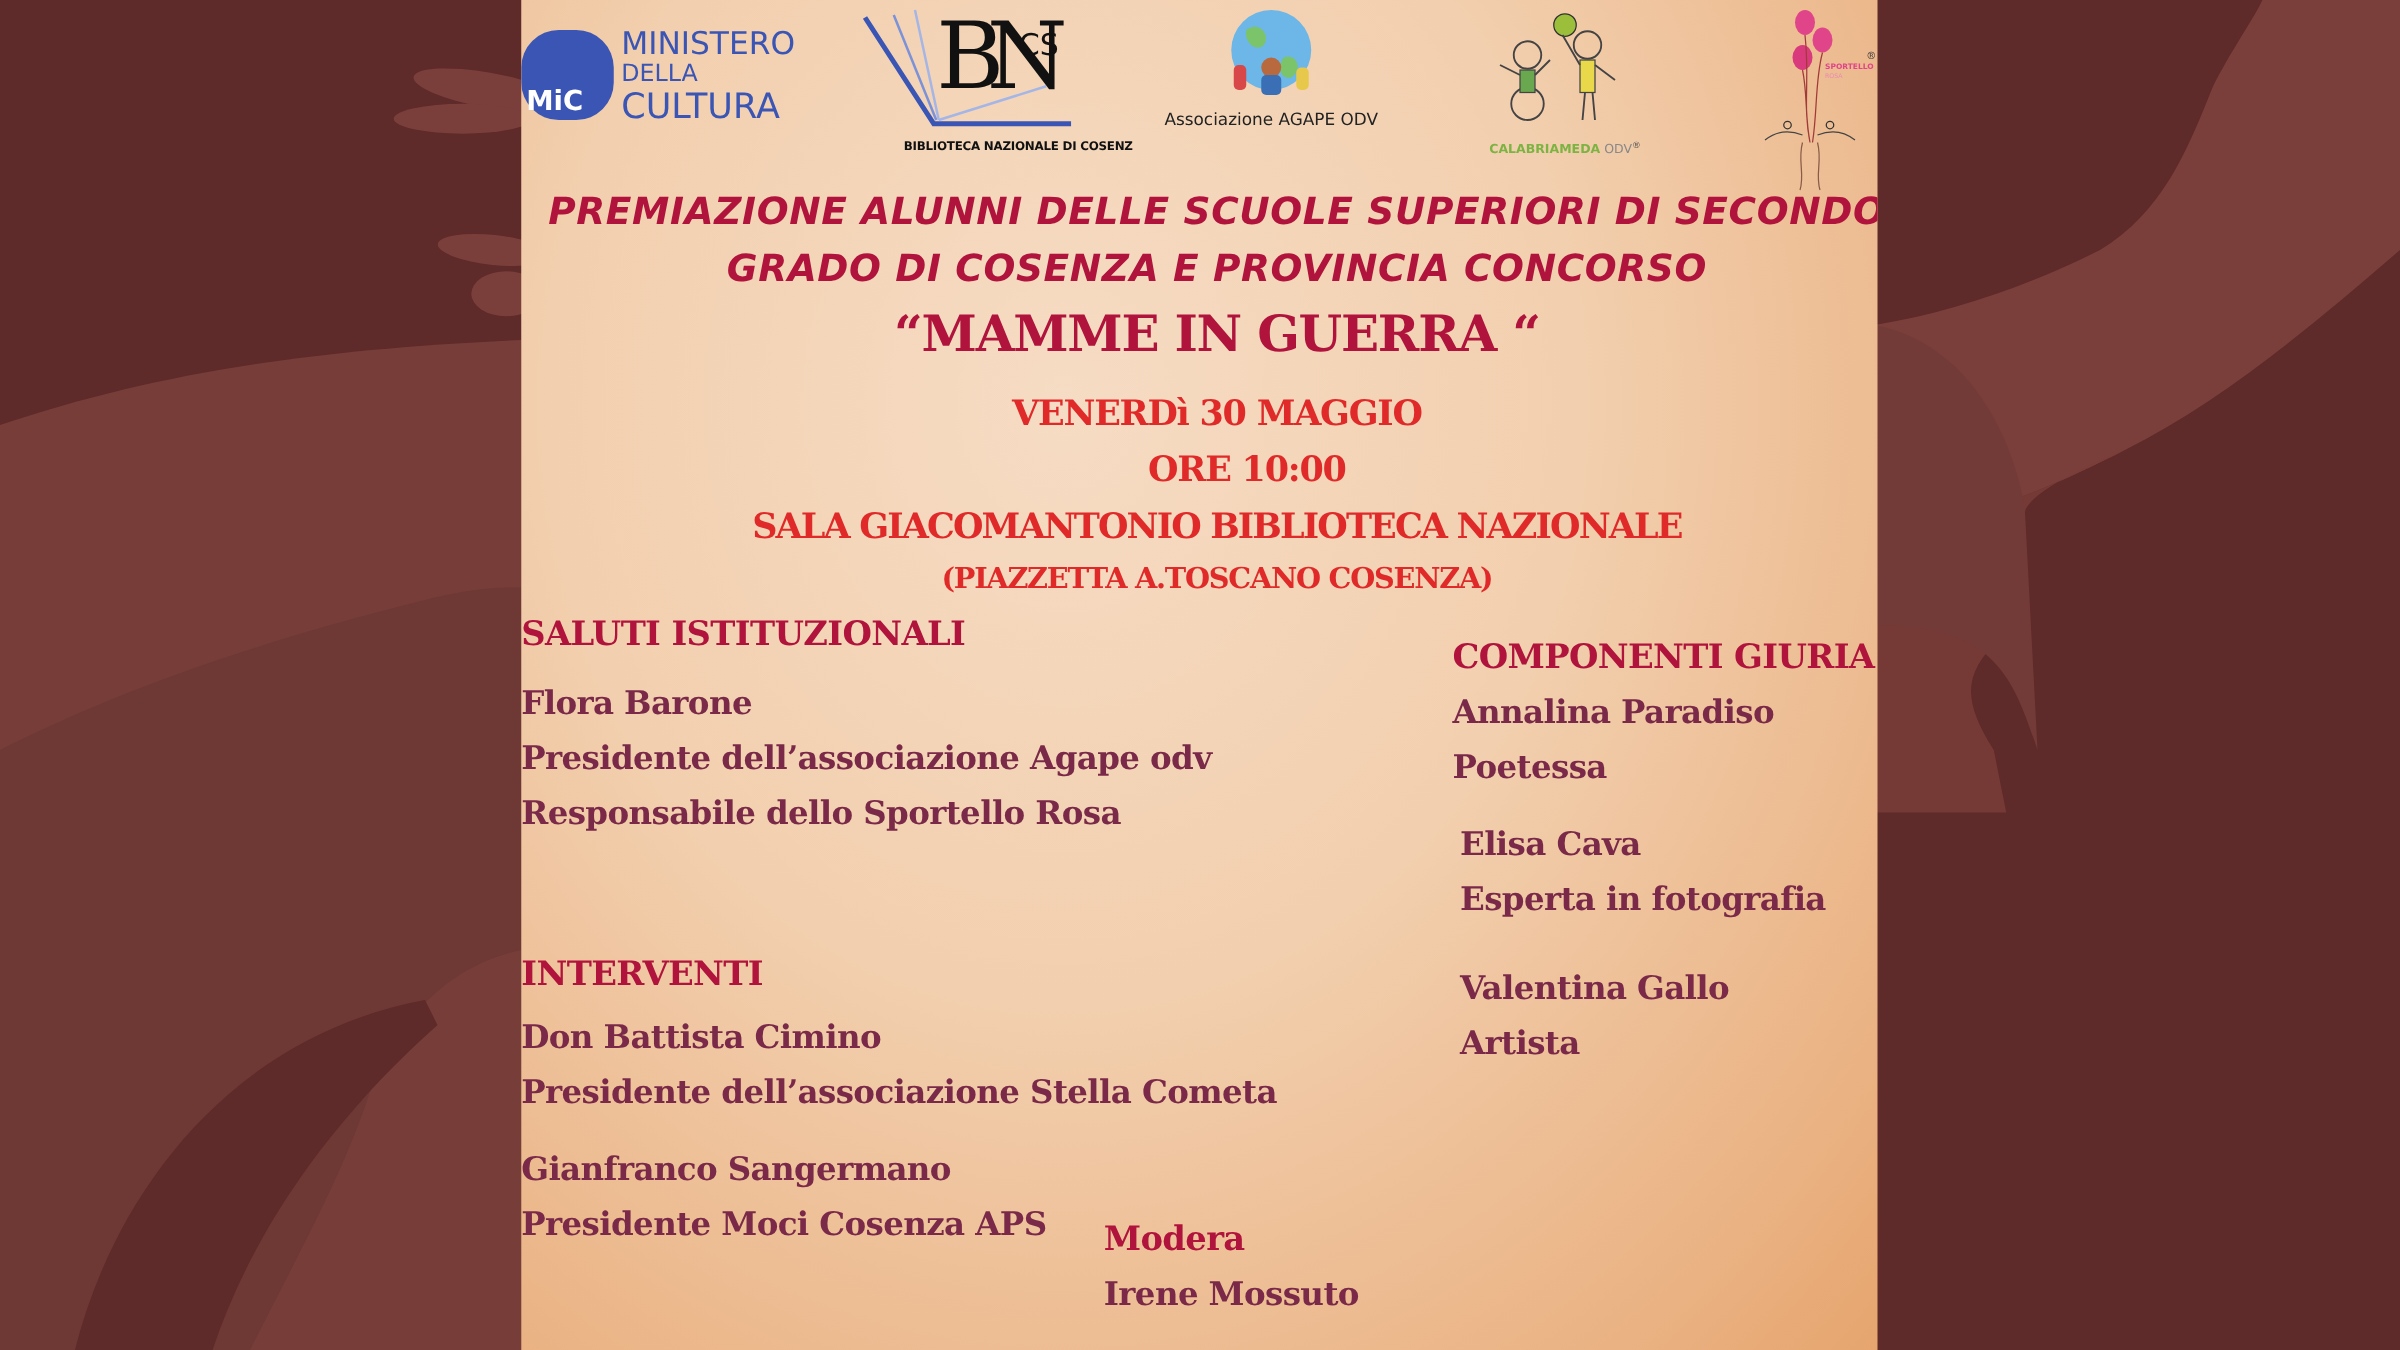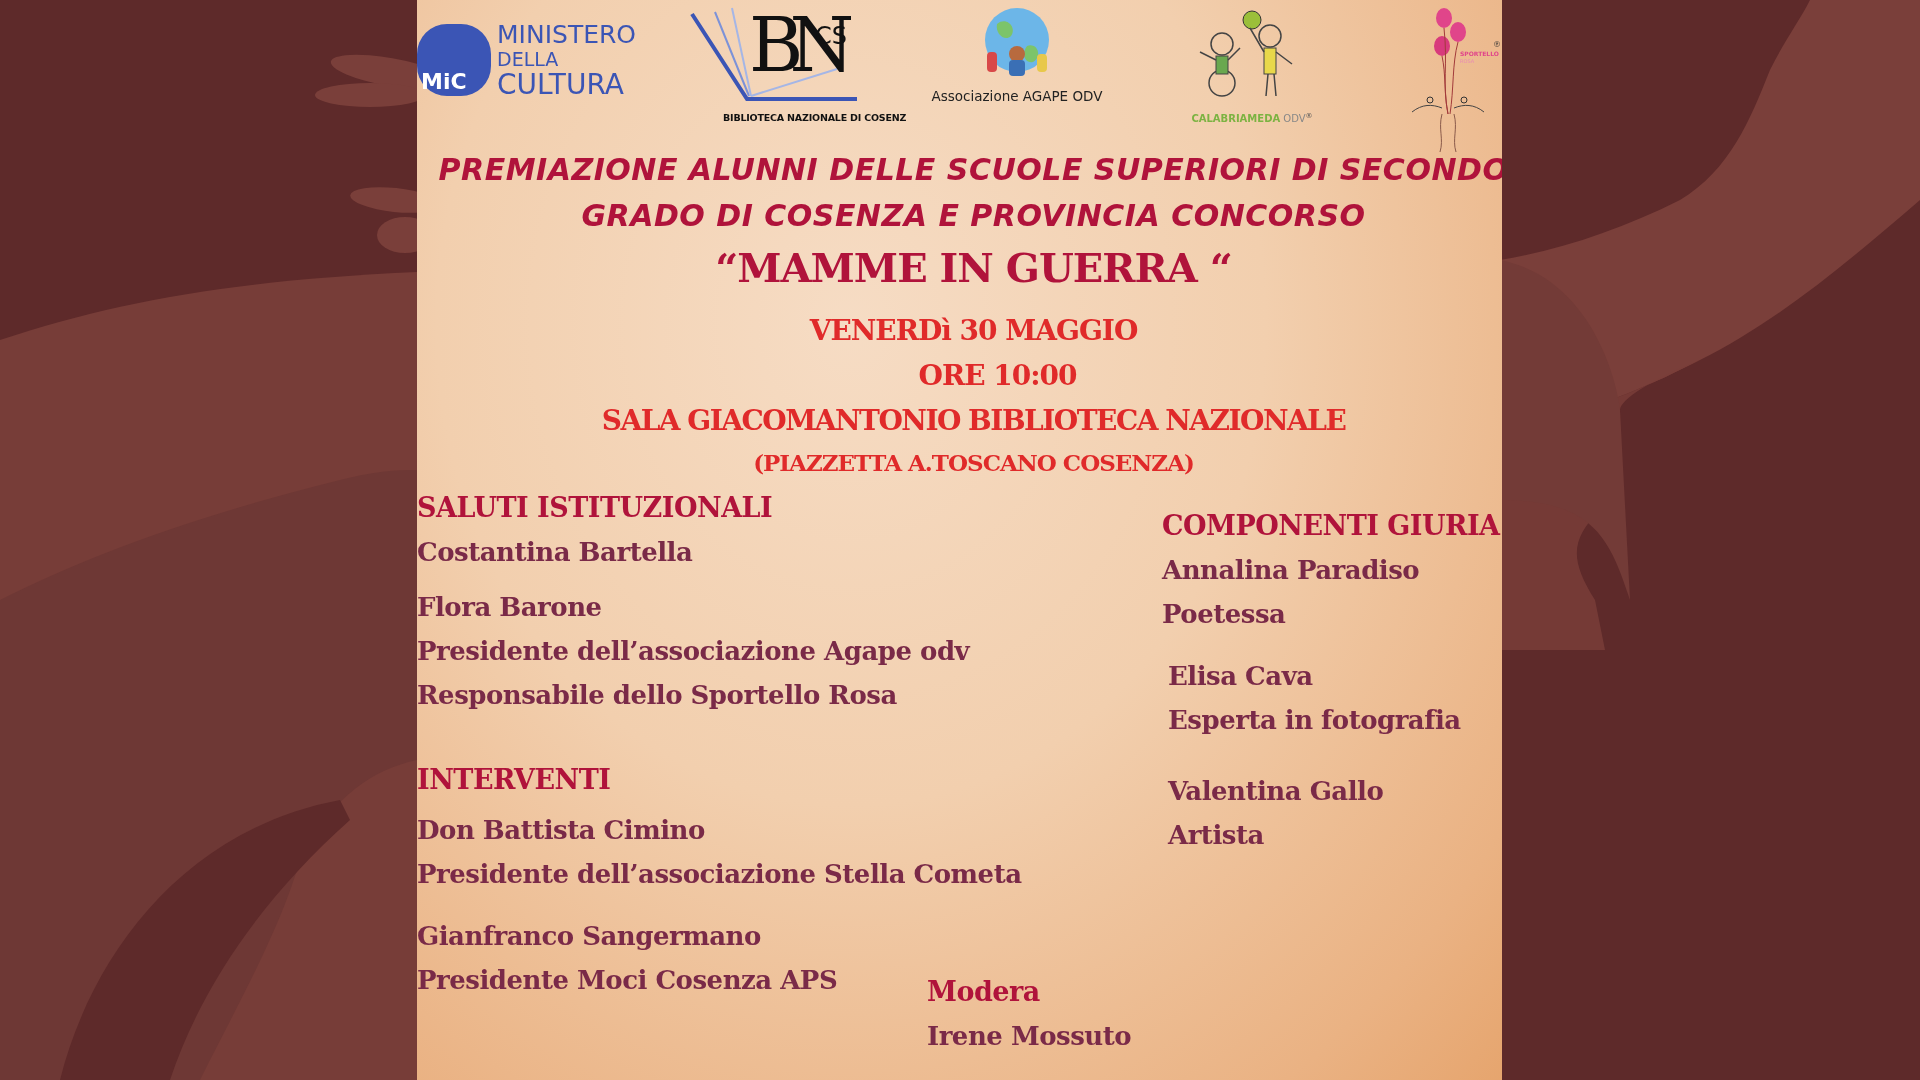--- a/index.html
+++ b/index.html
@@ -111,21 +111,20 @@
   <div class="headline t-sans" style="top:198px;font-size:30px;letter-spacing:0.5px;">GRADO DI COSENZA E PROVINCIA CONCORSO</div>
   <div class="headline" style="top:244px;font-family:'DejaVu Serif',serif;font-weight:bold;font-size:40px;letter-spacing:-1px;">“MAMME IN GUERRA “</div>
 
   <div class="headline red" style="top:314px;font-family:'DejaVu Serif',serif;font-weight:bold;font-size:28px;letter-spacing:-1px;">VENERDì 30 MAGGIO</div>
   <div class="headline red" style="top:359px;font-family:'DejaVu Serif',serif;font-weight:bold;font-size:28px;letter-spacing:-1px;padding-left:48px;">ORE 10:00</div>
   <div class="headline red" style="top:404px;font-family:'DejaVu Serif',serif;font-weight:bold;font-size:28px;letter-spacing:-1.5px;">SALA GIACOMANTONIO BIBLIOTECA NAZIONALE</div>
   <div class="headline red" style="top:449px;font-family:'DejaVu Serif',serif;font-weight:bold;font-size:23px;letter-spacing:-1px;">(PIAZZETTA A.TOSCANO COSENZA)</div>
 
   <div class="block" style="left:0;top:486px;">
     <div class="section-head">SALUTI ISTITUZIONALI</div>
-    <div>Costantina Bartella</div>
     <div style="margin-top:11px;">Flora Barone</div>
     <div>Presidente dell’associazione Agape odv</div>
     <div>Responsabile dello Sportello Rosa</div>
   </div>
 
   <div class="block" style="left:0;top:758px;">
     <div class="section-head" style="margin-bottom:6px;">INTERVENTI</div>
     <div>Don Battista Cimino</div>
     <div>Presidente dell’associazione Stella Cometa</div>
     <div style="margin-top:18px;">Gianfranco Sangermano</div>
@@ -135,18 +134,18 @@
   <div class="block" style="left:745px;top:504px;">
     <div class="section-head">COMPONENTI GIURIA</div>
     <div>Annalina Paradiso</div>
     <div>Poetessa</div>
     <div style="margin-top:18px;padding-left:6px;">Elisa Cava</div>
     <div style="padding-left:6px;">Esperta in fotografia</div>
     <div style="margin-top:27px;padding-left:6px;">Valentina Gallo</div>
     <div style="padding-left:6px;">Artista</div>
   </div>
 
-  <div class="block" style="left:510px;top:970px;">
+  <div class="block" style="left:466px;top:970px;">
     <div class="section-head">Modera</div>
     <div>Irene Mossuto</div>
   </div>
 
 </div>
 
 </body></html>

